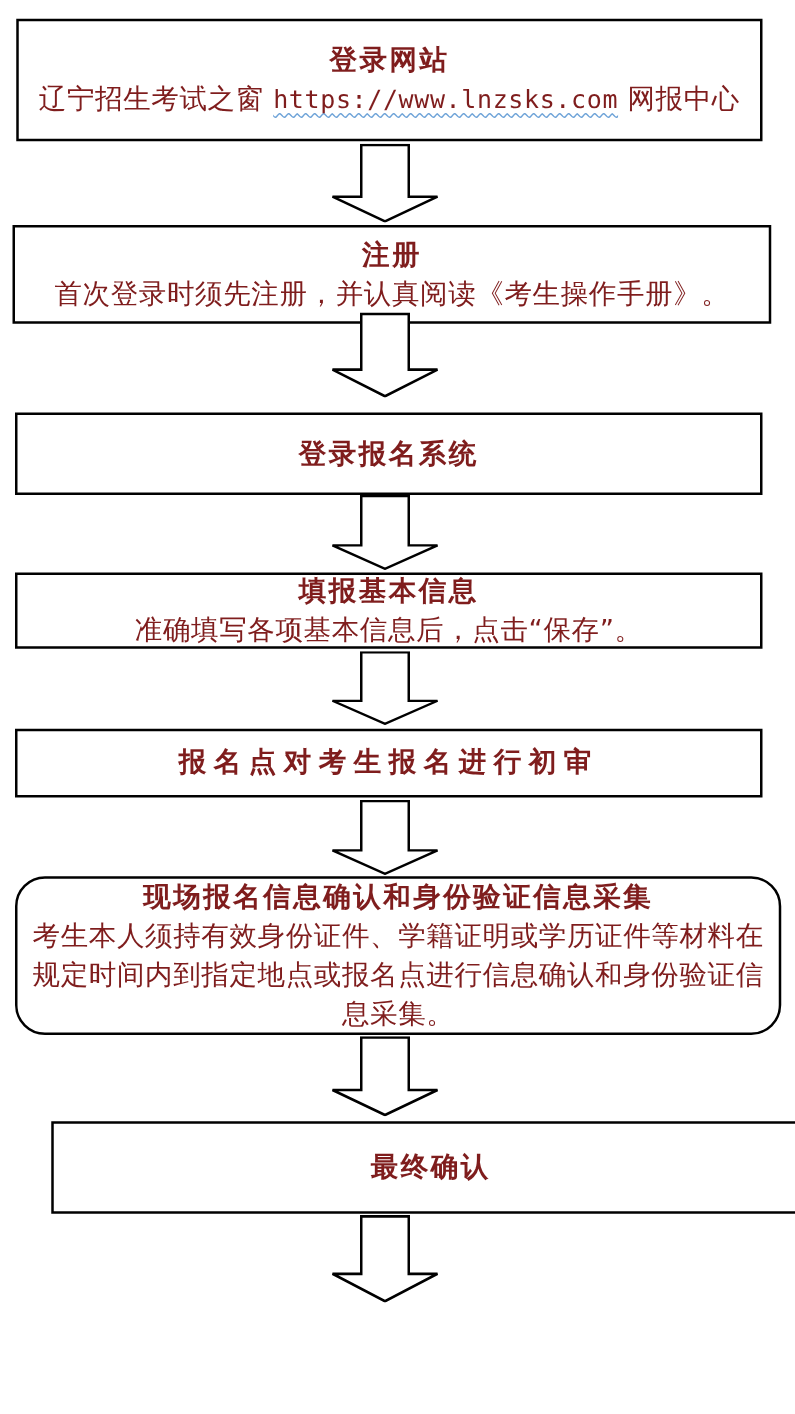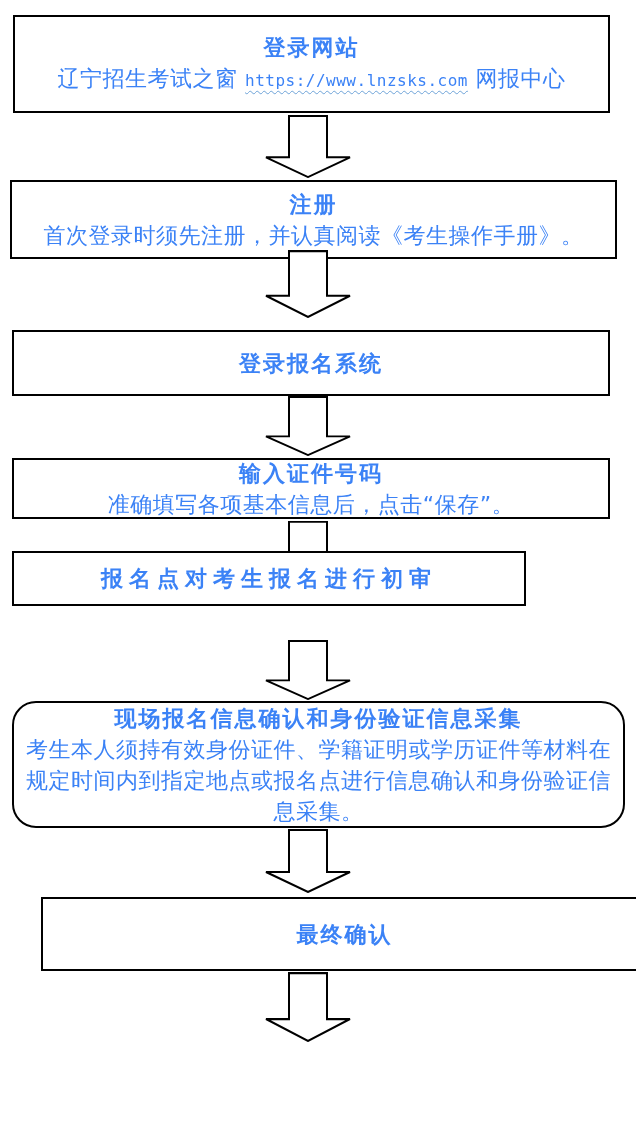--- a/index.html
+++ b/index.html
@@ -7,21 +7,21 @@
     padding: 0;
     background: #ffffff;
     font-family: "DejaVu Sans", sans-serif;
   }
   #canvas {
     position: relative;
     width: 636px;
     height: 1131px;
     background: #ffffff;
     overflow: hidden;
-    color: #3b82f6;
+    color: #7f1d1d;
   }
   .box {
     position: absolute;
     box-sizing: border-box;
     border: 2px solid #000000;
     background: #ffffff;
     display: flex;
     flex-direction: column;
     align-items: center;
     justify-content: center;
@@ -36,40 +36,40 @@
   }
   .body-text {
     font-weight: normal;
     letter-spacing: 0.5px;
     padding: 0 8px;
   }
   .wide-space { letter-spacing: 6px; }
   .wider-space { letter-spacing: 7px; }
   .url {
     font-family: "DejaVu Sans Mono", monospace;
-    font-size: 16px;
+    font-size: 20px;
     text-decoration-line: underline;
     text-decoration-style: wavy;
     text-decoration-color: #6ea3d8;
     text-decoration-thickness: 1px;
     text-underline-offset: 4px;
   }
   .arrow {
     position: absolute;
     left: 264px;
     width: 88px;
   }
   .arrow svg { display: block; width: 100%; height: 100%; }
 
   
   .b1 { left: 13px; top: 15px;   width: 597px; height: 98px;  }
   .b2 { left: 10px; top: 180px;  width: 607px; height: 79px;  }
   .b3 { left: 12px; top: 330px;  width: 598px; height: 66px;  }
   .b4 { left: 12px; top: 458px;  width: 598px; height: 61px;  }
-  .b5 { left: 12px; top: 551px;  width: 514px; height: 55px;  }
+  .b5 { left: 12px; top: 583px;  width: 598px; height: 55px;  }
   .b6 { left: 12px; top: 701px;  width: 613px; height: 127px; border-radius: 24px; }
   .b7 { left: 10px; top: 897px;  width: 607px; height: 74px; margin-left: 31px;  }
   .b8 { left: 12px; top: 1046px; width: 600px; height: 52px;  }
 
   
   .a1 { top: 115px; height: 63px; }
   .a2 { top: 250px; height: 68px; }
   .a3 { top: 396px; height: 60px; }
   .a4 { top: 521px; height: 59px; }
   .a5 { top: 640px; height: 60px; }
@@ -107,21 +107,21 @@
     <div class="title">登录报名系统</div>
   </div>
 
   <div class="arrow a3">
     <svg viewBox="0 0 88 64" preserveAspectRatio="none">
         <polygon points="25,1 63,1 63,43 86,43 44,63 2,43 25,43" fill="#ffffff" stroke="#000000" stroke-width="2"></polygon>
       </svg>
   </div>
 
   <div class="box b4">
-    <div class="title">输入证件号码</div>
+    <div class="title">填报基本信息</div>
     <div class="body-text">准确填写各项基本信息后，点击“保存”。</div>
   </div>
 
   <div class="arrow a4">
     <svg viewBox="0 0 88 64" preserveAspectRatio="none">
         <polygon points="25,1 63,1 63,43 86,43 44,63 2,43 25,43" fill="#ffffff" stroke="#000000" stroke-width="2"></polygon>
       </svg>
   </div>
 
   <div class="box b5">

